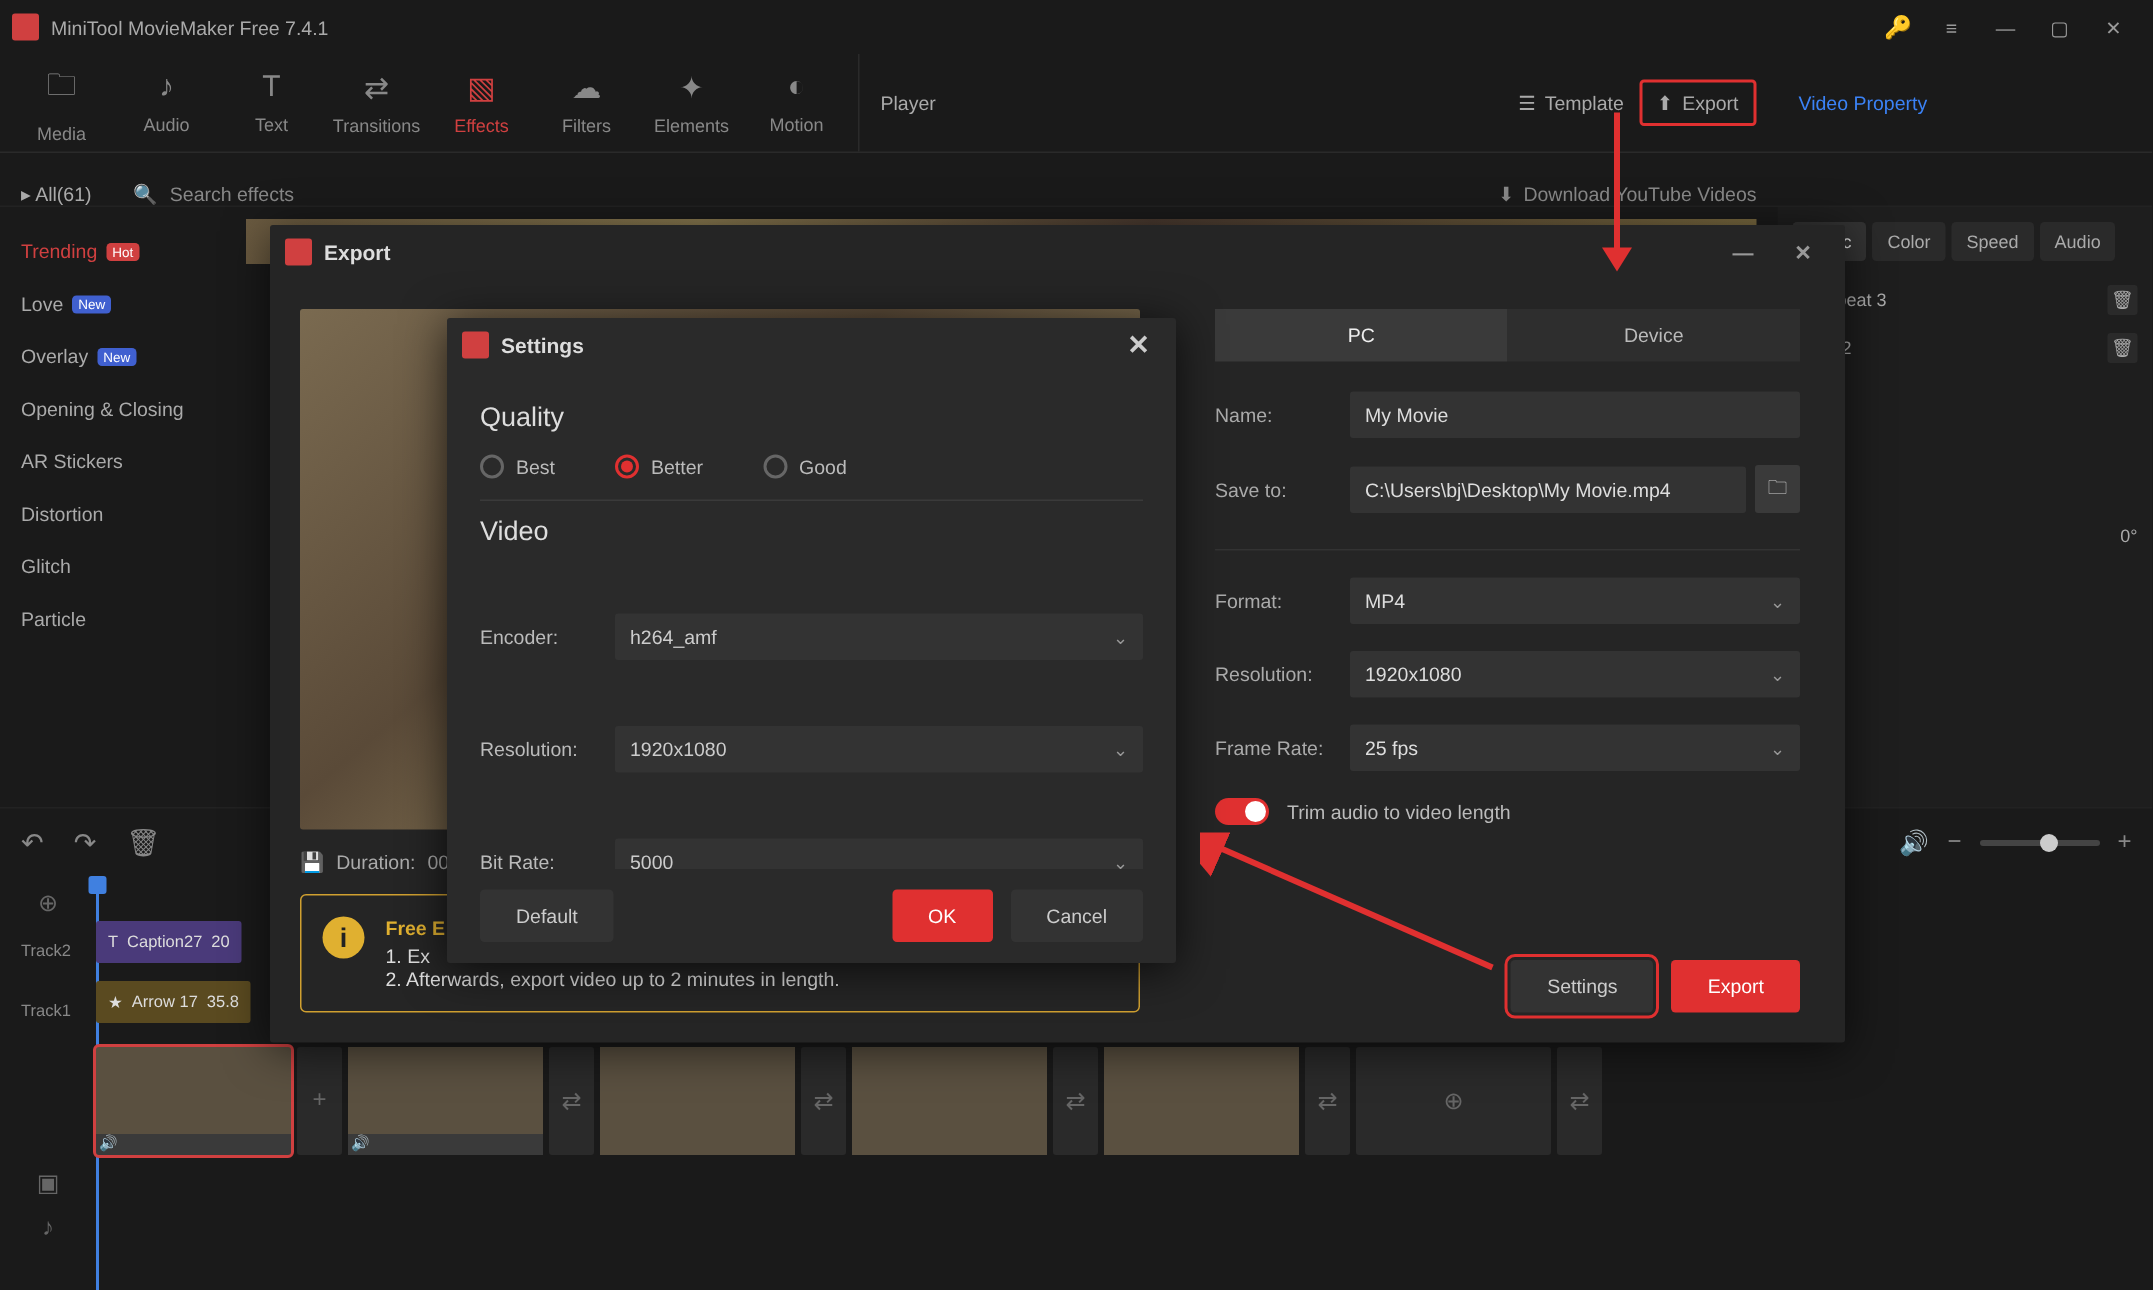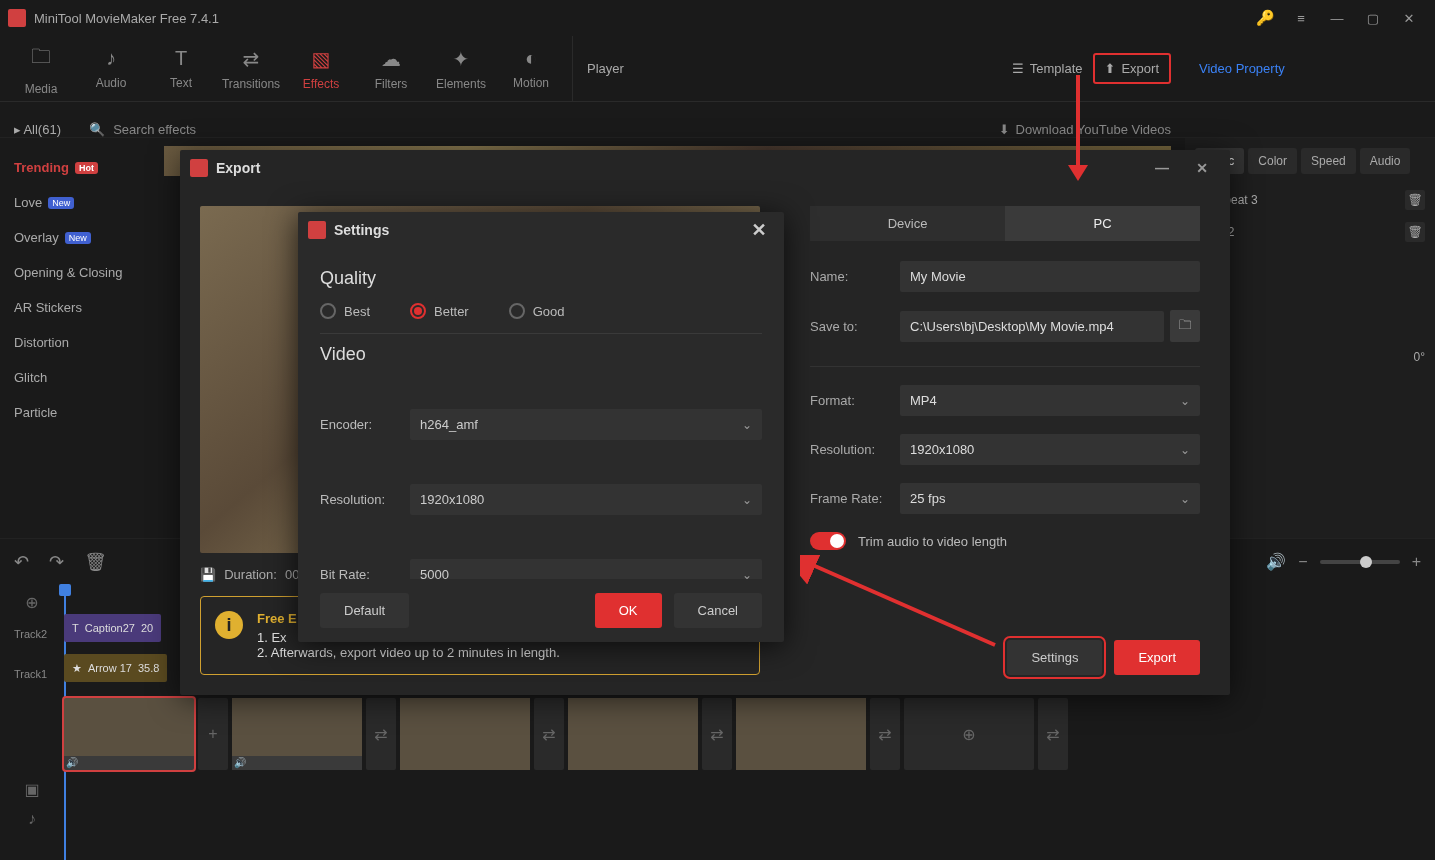--- a/index.html
+++ b/index.html
@@ -27,21 +27,21 @@
 
 .row2 { height: 36px; background: #1a1a1a; display: flex; align-items: flex-end; font-size: 13px; color: #888; border-bottom: 1px solid #222; }
 .row2 .all-badge { padding: 0 14px; color: #aaa; }
 .row2 .search { flex: 0 0 360px; display: flex; align-items: center; gap: 8px; padding: 0 14px; }
 .row2 .download { padding: 0 14px; display: flex; align-items: center; gap: 6px; }
 
 
 .main { display: flex; height: 400px; }
 .sidebar { width: 150px; background: #1a1a1a; padding: 12px 14px; font-size: 13px; overflow: hidden; }
 .sidebar .cat { padding: 10px 0; color: #aaa; display: flex; align-items: center; gap: 6px; cursor: pointer; }
-.sidebar .cat.active { color: #d04040; font-weight: bold; }
+.sidebar .cat.active { color: #d04040; }
 .badge { font-size: 9px; padding: 1px 4px; border-radius: 3px; color: #fff; }
 .badge.hot { background: #d04040; }
 .badge.new { background: #4060d0; }
 .player-area { flex: 1; background: #1a1a1a; position: relative; }
 .preview-vid { margin: 8px 14px; height: 30px; background: linear-gradient(90deg,#6a5a40 0%,#8a7a50 30%,#4a3a30 60%,#7a6a40 100%); }
 .prop-area { width: 250px; background: #1e1e1e; padding: 10px; font-size: 13px; }
 .prop-tabs { display: flex; gap: 4px; margin-bottom: 10px; }
 .prop-tab { padding: 6px 10px; background: #2a2a2a; color: #aaa; border-radius: 3px; cursor: pointer; font-size: 12px; }
 .prop-tab.active { background: #333; color: #ddd; }
 .prop-row { display: flex; align-items: center; gap: 8px; padding: 6px 0; color: #aaa; font-size: 12px; }
@@ -352,22 +352,22 @@
         <div class="wicon">i</div>
         <div>
           <div class="wtitle">Free E</div>
           <div>1. Ex</div>
           <div>2. Afterwards, export video up to 2 minutes in length.</div>
         </div>
       </div>
     </div>
     <div class="export-right">
       <div class="export-tabs">
+        <div class="export-tab active">PC</div>
         <div class="export-tab">Device</div>
-        <div class="export-tab active">PC</div>
       </div>
       <div class="form-row">
         <label>Name:</label>
         <div class="input">
             <span>My Movie</span>
           </div>
       </div>
       <div class="form-row">
         <label>Save to:</label>
         <div class="input">

